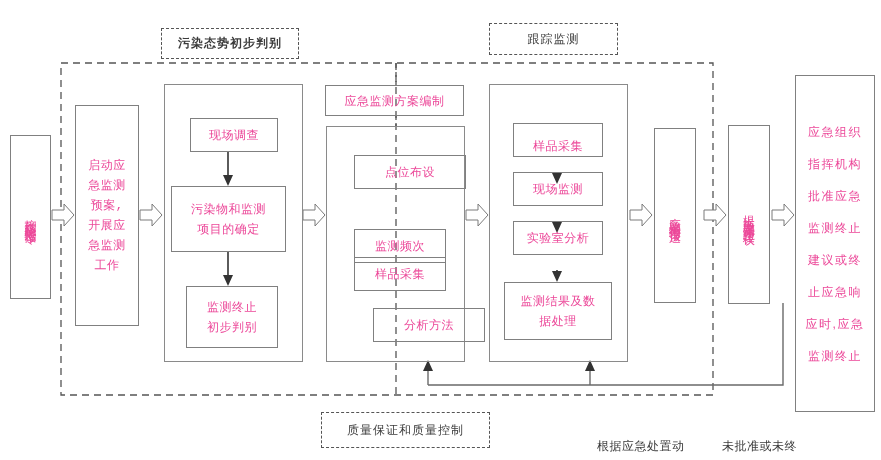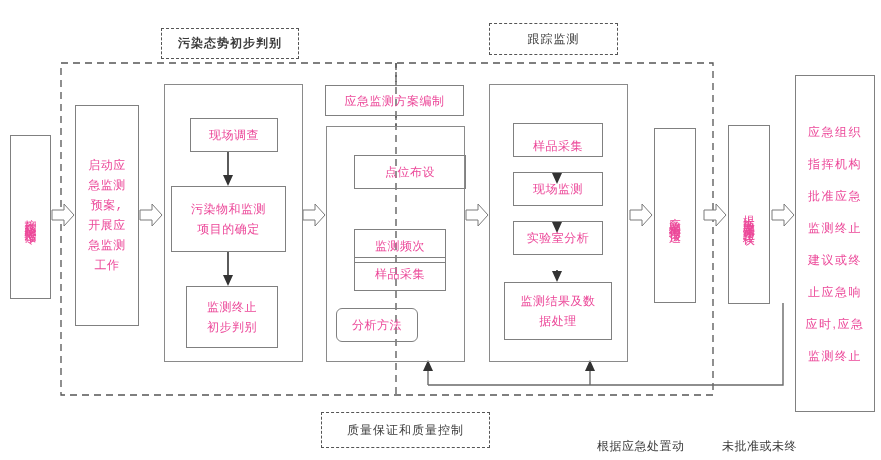--- a/index.html
+++ b/index.html
@@ -171,21 +171,21 @@
   </div>
 
   <div class="box" style="left:354px; top:193px; width:92px; height:34px;margin-top:36px;">
     <span>监测频次</span>
   </div>
 
   <div class="box" style="left:354px; top:257px; width:92px; height:34px;">
     <span>样品采集</span>
   </div>
 
-  <div class="box" style="left:336px; top:308px; width:82px; height:34px;border-radius:6px;">
+  <div class="box" style="left:373px; top:308px; width:112px; height:34px;">
     <span>分析方法</span>
   </div>
 
   <div class="group" style="left:489px; top:84px; width:139px; height:278px;"></div>
 
   <div class="box" style="left:513px; top:123px; width:90px; height:34px;align-items:flex-end;">
     <span>样品采集</span>
   </div>
 
   <div class="box" style="left:513px; top:172px; width:90px; height:34px;">

